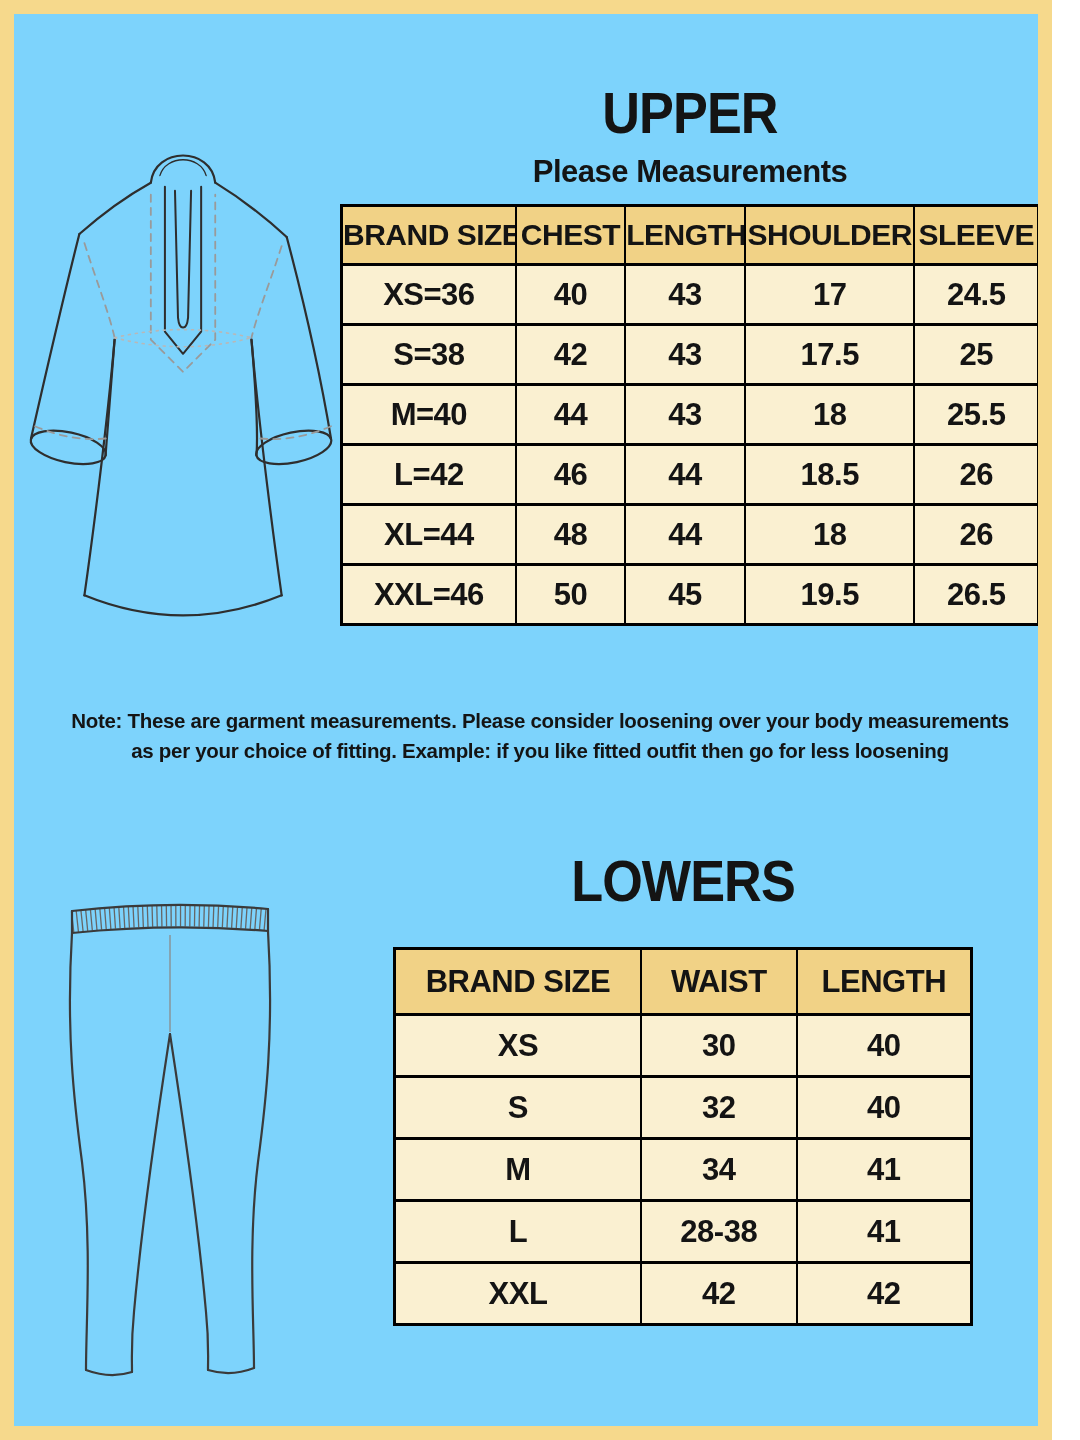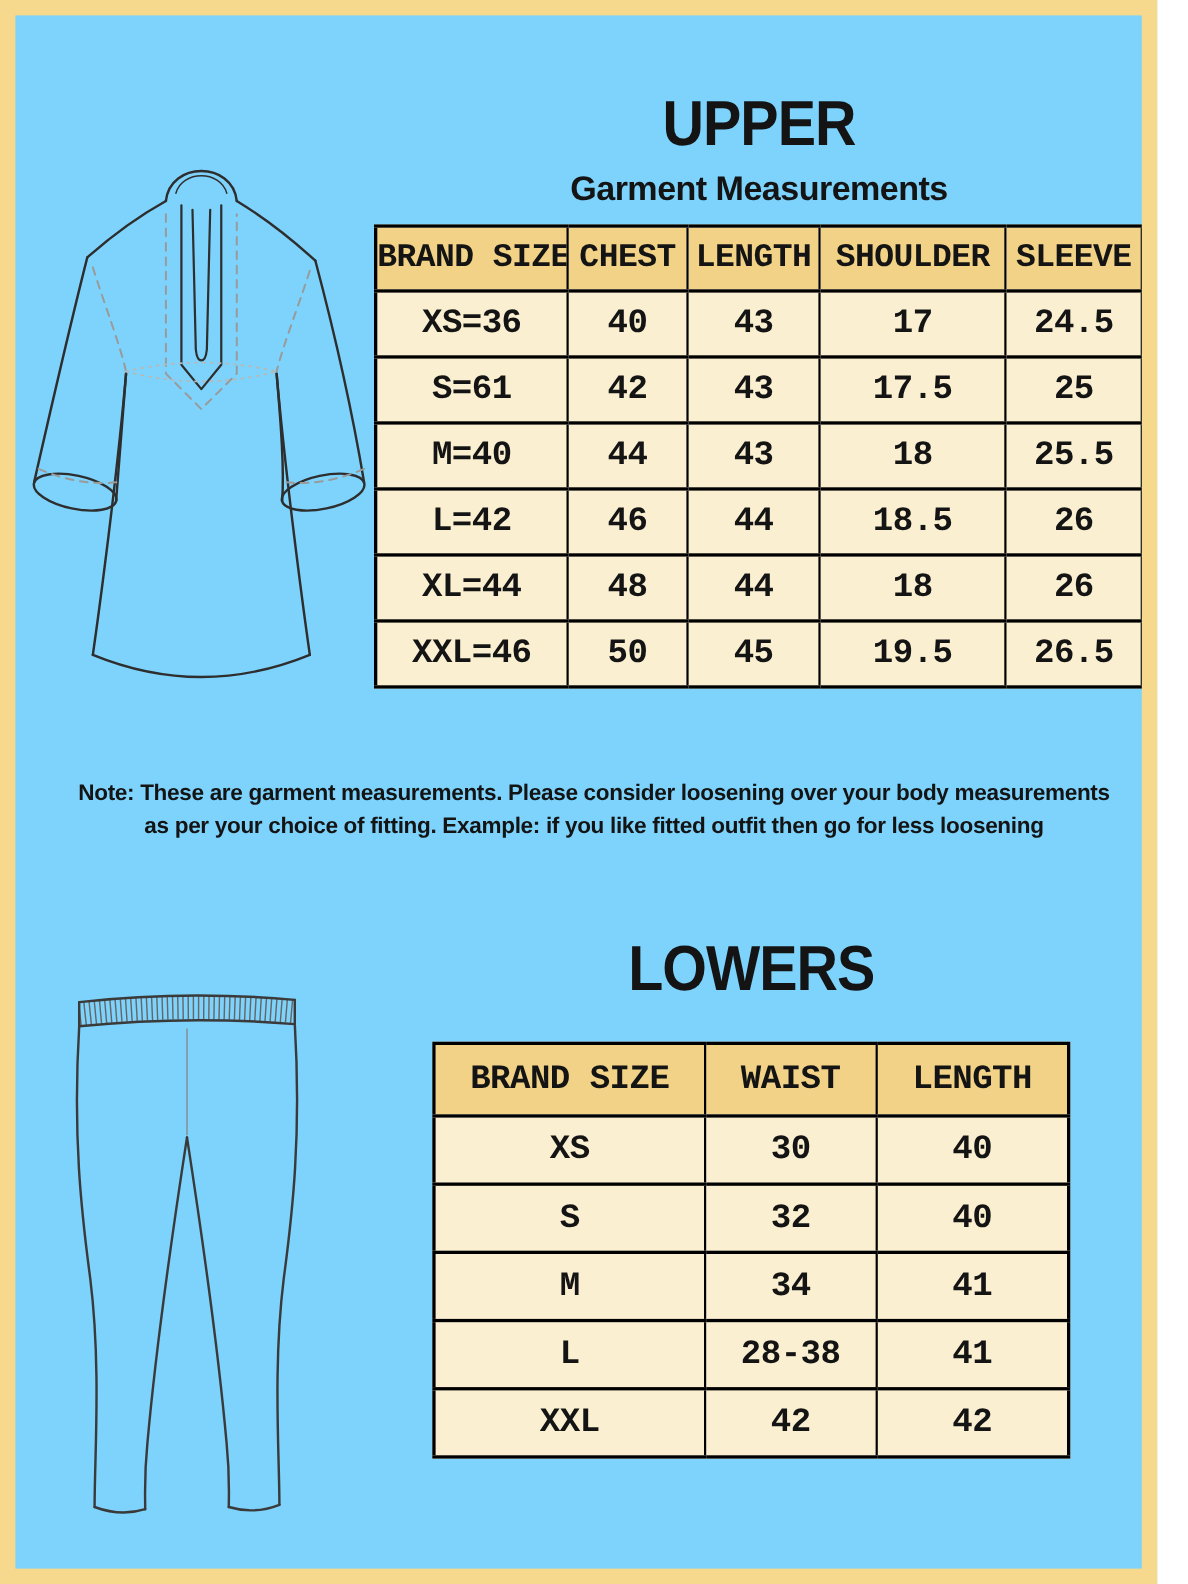--- a/index.html
+++ b/index.html
@@ -39,21 +39,20 @@
   #upper-title{left:326px;top:70px;width:700px;}
   #upper-subtitle{left:326px;top:142px;width:700px;}
   #lowers-title{left:379px;top:838px;width:580px;}
 
   table{
     position:absolute;
     border-collapse:collapse;
     table-layout:fixed;
     background:var(--cell-bg);
     border:3px solid var(--line);
-    font-family:Liberation Mono, monospace;
   }
   th,td{
     border-left:2px solid var(--line);
     border-right:2px solid var(--line);
     border-top:3px solid var(--line);
     border-bottom:3px solid var(--line);
     text-align:center;
     vertical-align:middle;
     font-weight:bold;
     letter-spacing:-0.5px;
@@ -123,21 +122,21 @@
       <path d="M307,294 Q270,310 235,306"></path>
     </g>
     <g fill="none" stroke="#b8b8b8" stroke-width="1.6" stroke-dasharray="2 5" stroke-linecap="round">
 
       <path d="M92,206 Q160,190 228,206"></path>
       <path d="M92,206 Q160,224 228,206"></path>
     </g>
   </svg>
 
   <div id="upper-title" class="title">UPPER</div>
-  <div id="upper-subtitle" class="subtitle">Garment Measurements</div>
+  <div id="upper-subtitle" class="subtitle">Please Measurements</div>
 
   <table id="upper-table">
     <colgroup>
       <col style="width:25%">
         <col style="width:15.7%">
         <col style="width:17.2%">
         <col style="width:24.3%">
         <col style="width:17.8%">
     </colgroup>
     <thead>
@@ -151,21 +150,21 @@
     </thead>
     <tbody>
       <tr>
         <td>XS=36</td>
         <td>40</td>
         <td>43</td>
         <td>17</td>
         <td>24.5</td>
       </tr>
       <tr>
-        <td>S=61</td>
+        <td>S=38</td>
         <td>42</td>
         <td>43</td>
         <td>17.5</td>
         <td>25</td>
       </tr>
       <tr>
         <td>M=40</td>
         <td>44</td>
         <td>43</td>
         <td>18</td>

